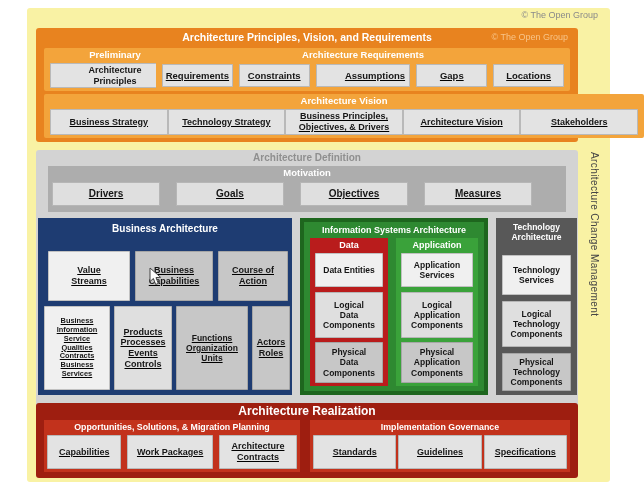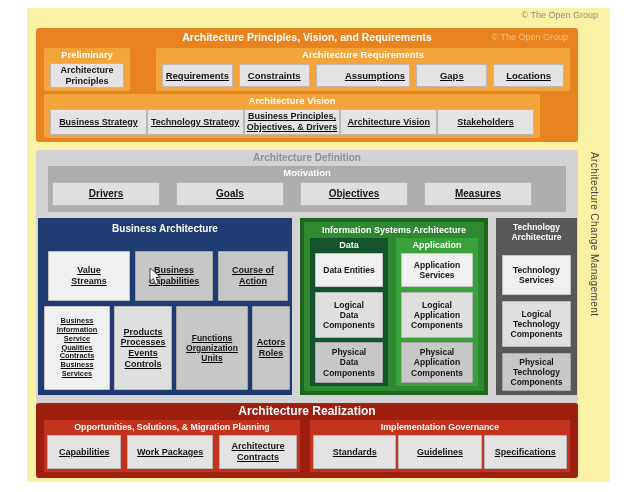--- a/index.html
+++ b/index.html
@@ -31,38 +31,38 @@
 <body>
 
 <div class="panel" style="left:27px;top:8px;width:583px;height:474px;background:#F9F2A4;"></div>
 
 <div class="abs copy" style="top:10px;right:46px;color:#8a8a8a;">© The Open Group</div>
 
 <div class="panel" style="left:36px;top:28px;width:542px;height:114px;background:#E8831F;">
   <div class="ttl" style="top:3px;font-size:10.5px;">Architecture Principles, Vision, and Requirements</div>
   <div class="abs copy" style="top:4px;right:10px;color:#F8C488;">© The Open Group</div>
 
-  <div class="panel" style="left:8px;top:20px;width:86px;height:43px;background:#F3A43B;border-radius:2px;">
+  <div class="panel" style="left:8px;top:20px;width:94px;height:43px;background:#F3A43B;border-radius:2px;padding-left:48px;">
     <div class="ttl" style="top:2px;font-size:9.5px;">Preliminary</div>
     <div class="bx abs" style="position:absolute;left:6px;right:6px;top:15px;height:25px;font-size:9px;">Architecture
 Principles</div>
   </div>
 
   <div class="panel" style="left:120px;top:20px;width:414px;height:43px;background:#F3A43B;border-radius:2px;">
     <div class="ttl" style="top:2px;font-size:9.5px;">Architecture Requirements</div>
     <div class="row" style="left:6px;right:6px;top:16px;height:23px;gap:6px;">
       <div class="bx" style="flex:1;font-size:9.5px;">Requirements</div>
       <div class="bx" style="flex:1;font-size:9.5px;">Constraints</div>
       <div class="bx" style="flex:1;font-size:9.5px;padding-left:24px;">Assumptions</div>
       <div class="bx" style="flex:1;font-size:9.5px;">Gaps</div>
       <div class="bx" style="flex:1;font-size:9.5px;">Locations</div>
     </div>
   </div>
 
-  <div class="panel" style="left:8px;top:66px;width:496px;height:44px;background:#F3A43B;border-radius:2px;">
+  <div class="panel" style="left:8px;top:66px;width:600px;height:44px;background:#F3A43B;border-radius:2px;">
     <div class="ttl" style="top:2px;font-size:9.5px;">Architecture Vision</div>
     <div class="row" style="left:6px;right:6px;top:15px;height:26px;">
       <div class="bx" style="flex:1;font-size:9px;">Business Strategy</div>
       <div class="bx" style="flex:1;font-size:9px;">Technology Strategy</div>
       <div class="bx" style="flex:1;font-size:9px;">Business Principles,
 Objectives, &amp; Drivers</div>
       <div class="bx" style="flex:1;font-size:9px;">Architecture Vision</div>
       <div class="bx" style="flex:1;font-size:9px;">Stakeholders</div>
     </div>
   </div>
@@ -107,21 +107,21 @@
 Organization
 Units</div>
       <div class="bx s-gray" style="width:38px;font-size:9px;">Actors
 Roles</div>
     </div>
   </div>
 
   <div class="panel" style="left:264px;top:68px;width:188px;height:177px;background:#2E8931;border:4px solid #1E661E;box-sizing:border-box;border-radius:0;">
     <div class="ttl" style="top:3px;font-size:9px;">Information Systems Architecture</div>
 
-    <div class="abs" style="left:6px;top:16px;width:78px;height:148px;background:#14532d;">
+    <div class="abs" style="left:6px;top:16px;width:78px;height:148px;background:#b91c1c;">
       <div class="col-hdr">Data</div>
       <div class="bx s-white abs" style="position:absolute;left:5px;right:5px;top:15px;height:34px;font-size:8.5px;">Data Entities</div>
       <div class="bx s-light abs" style="position:absolute;left:5px;right:5px;top:54px;height:46px;font-size:8.5px;">Logical
 Data
 Components</div>
       <div class="bx s-gray abs" style="position:absolute;left:5px;right:5px;top:104px;height:41px;font-size:8.5px;">Physical
 Data
 Components</div>
     </div>
 

